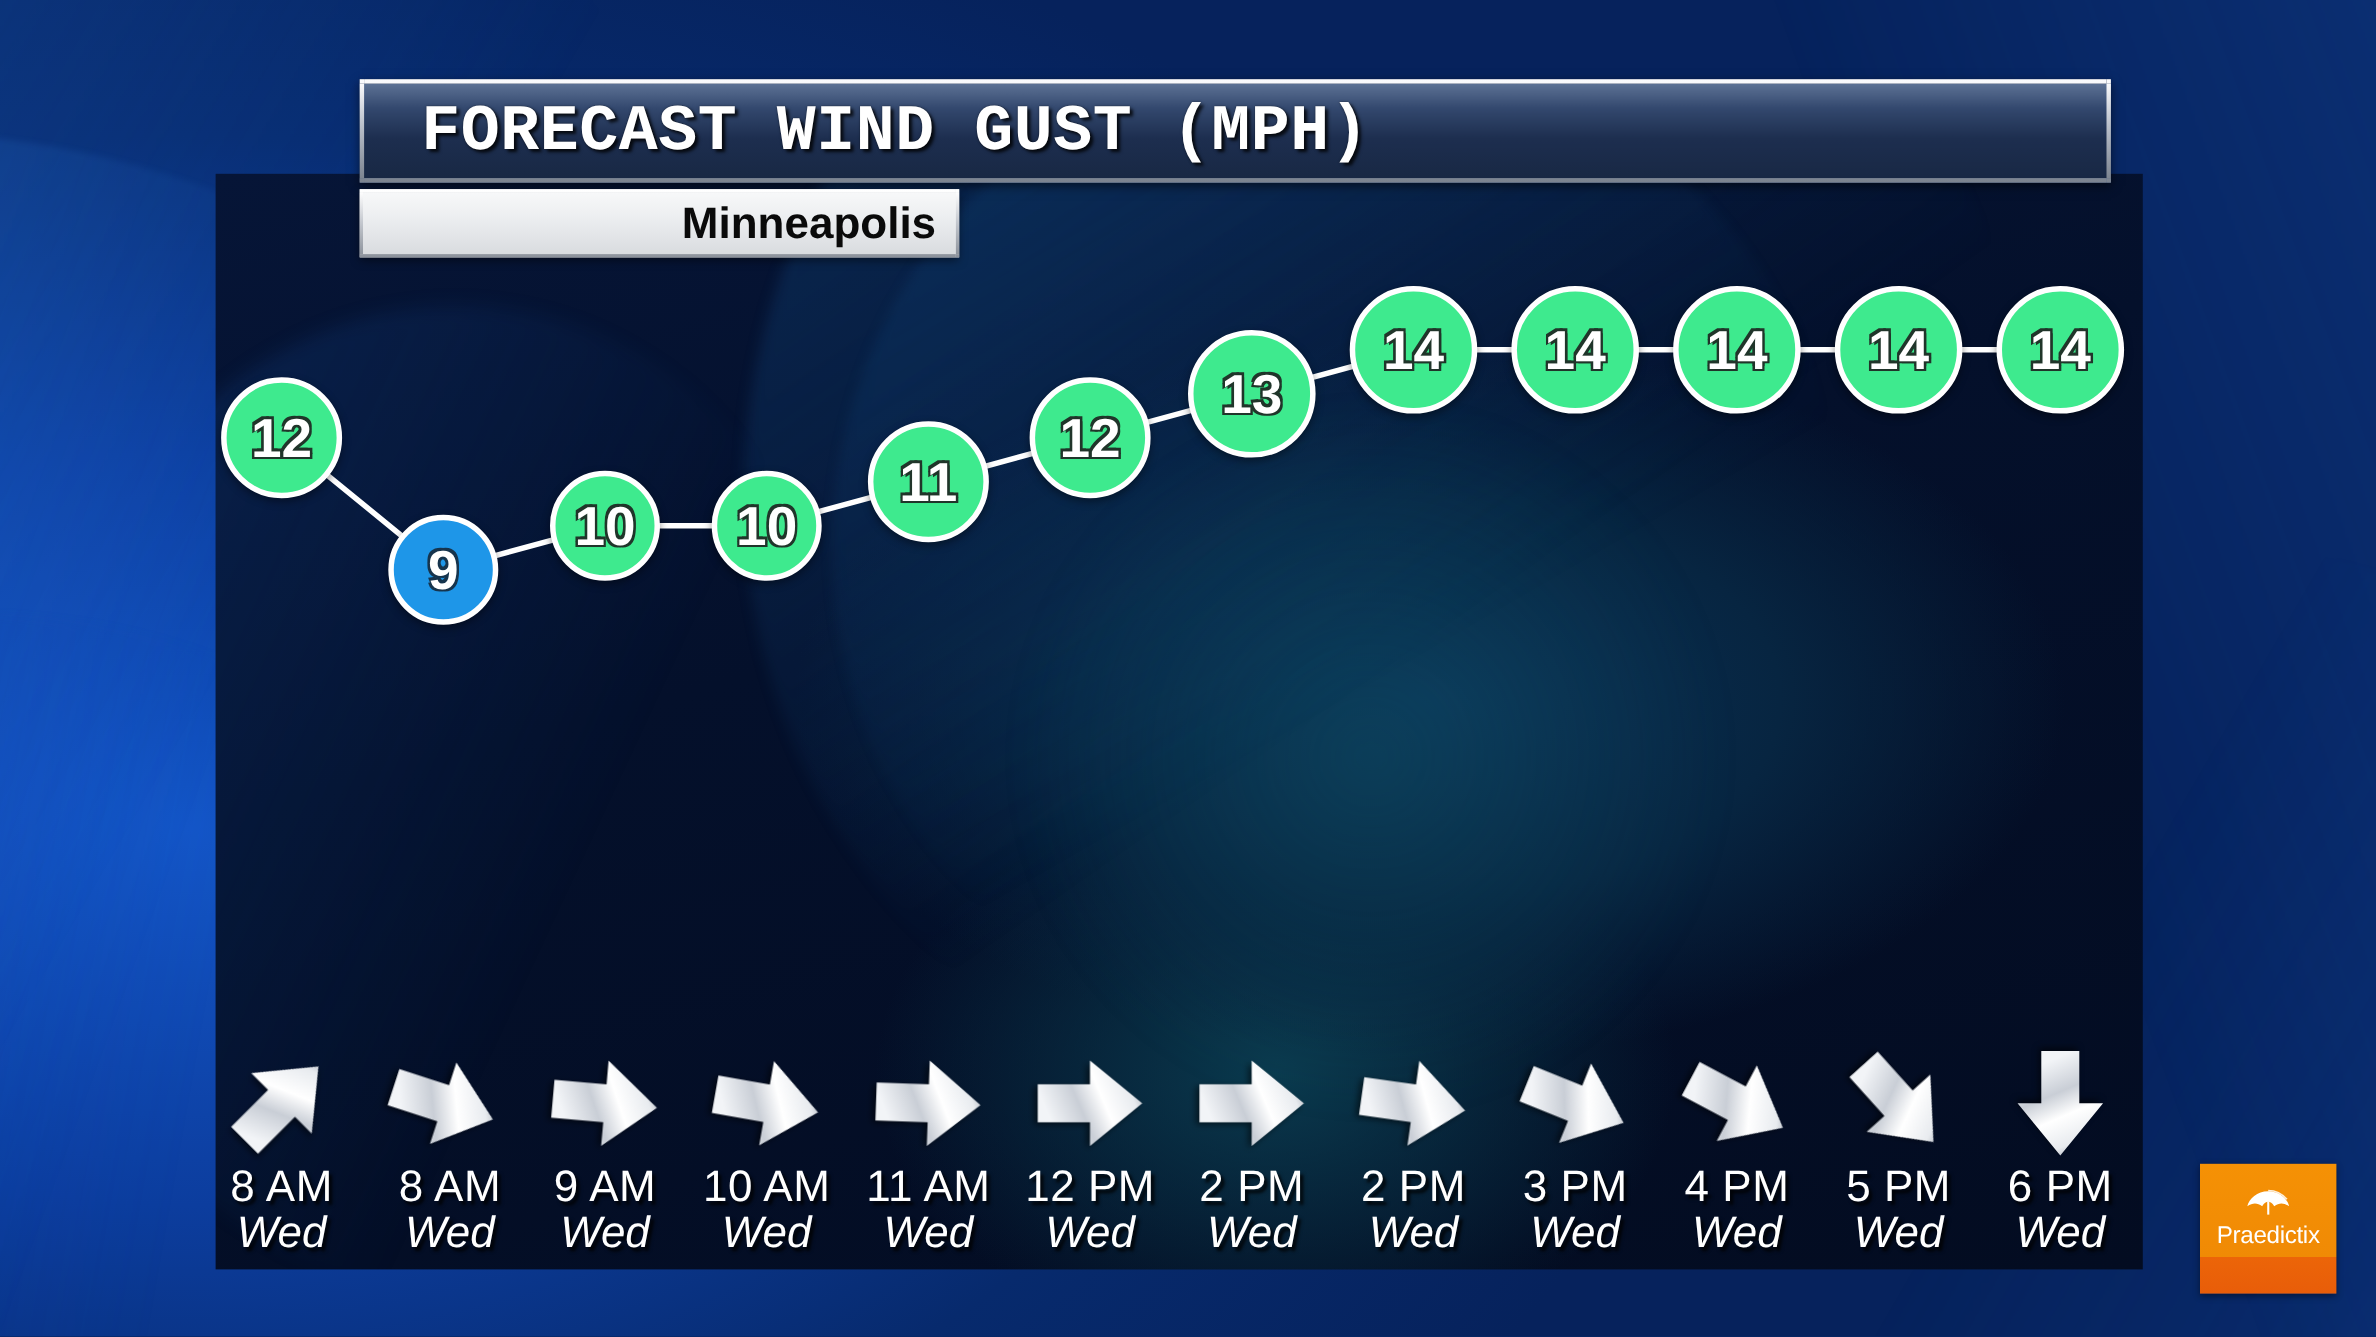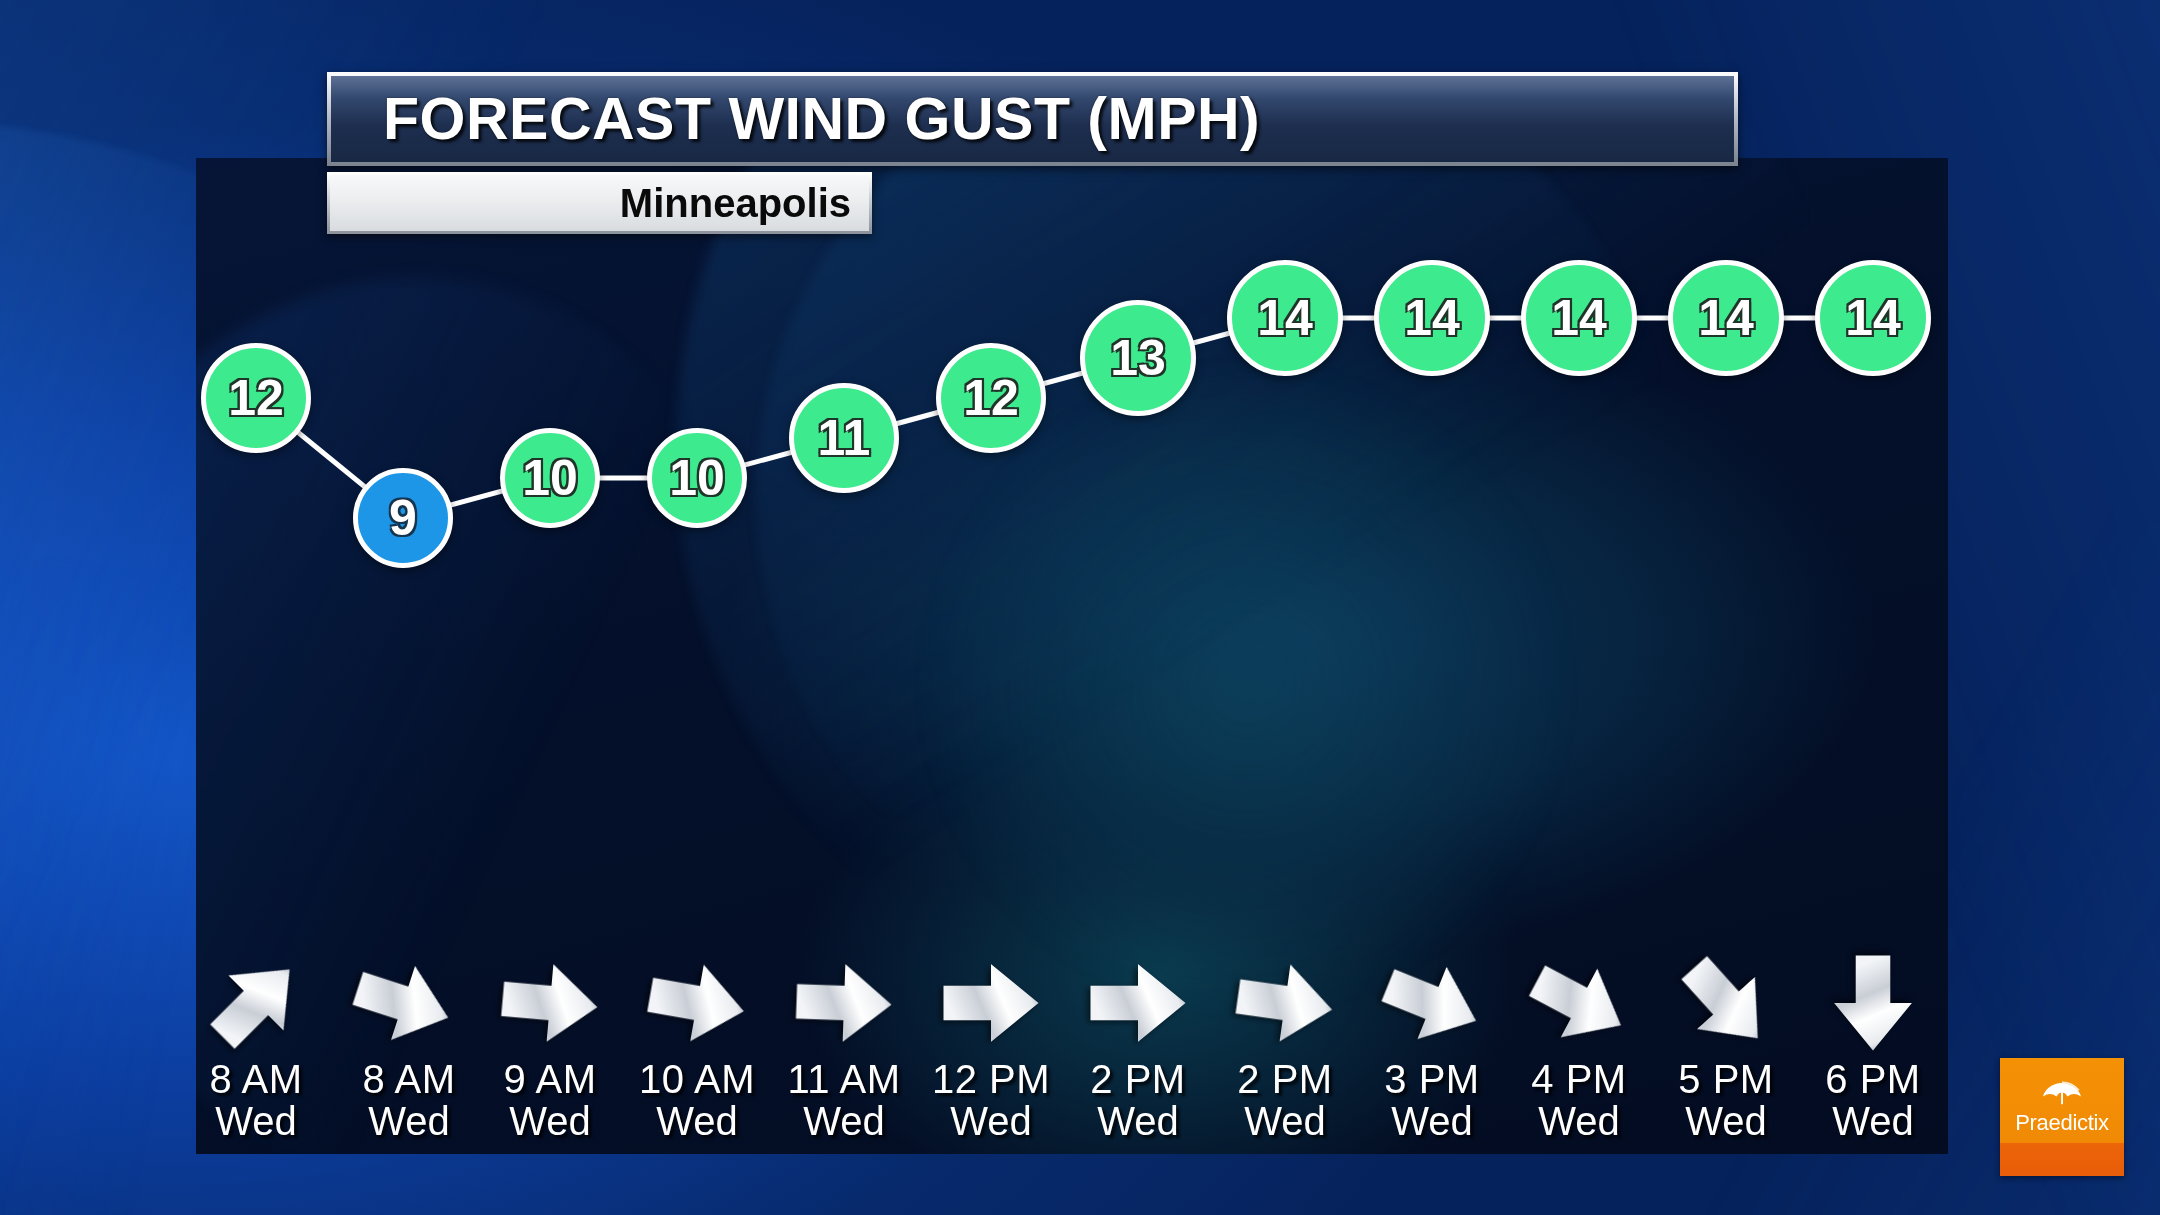--- a/index.html
+++ b/index.html
@@ -71,27 +71,27 @@
     filter:blur(10px);
   }
   .sw-4{
     left:-160px;top:120px;width:760px;height:900px;
     background:linear-gradient(115deg,rgba(18,74,150,.30),rgba(8,34,80,0) 62%);
     filter:blur(8px);
   }
 
   
   #titlebar{
-    position:absolute;left:327px;top:72px;width:1411px;height:94px;
+    position:absolute;left:327px;top:72px;width:1592px;height:94px;
     box-sizing:border-box;
     border:4px solid;
     border-image:linear-gradient(180deg,#fbfbfd,#b9bfca 45%,#7c8490 100%) 1;
     background:linear-gradient(180deg,#5d7295 0%,#33486e 26%,#1d2e4f 58%,#182844 100%);
     box-shadow:0 3px 9px rgba(0,0,0,.55);
-    display:flex;align-items:center;
+    display:flex;align-items:center;font-family:Liberation Mono, monospace;
   }
   #title-text{
     margin-left:52px;
     font-size:59px;font-weight:bold;color:#ffffff;
     letter-spacing:.5px;white-space:nowrap;
     text-shadow:3px 3px 3px rgba(0,0,0,.78), 0 0 2px rgba(0,0,0,.5);
   }
 
   
   #subtitle-box{
@@ -139,21 +139,21 @@
   }
   .arrow-wrap svg{width:108px;height:108px;display:block;
     filter:drop-shadow(2px 3px 3px rgba(0,0,0,.55));}
 
   
   .tlabel{
     position:absolute;width:170px;text-align:center;color:#ffffff;
     text-shadow:3px 3px 3px rgba(0,0,0,.85);
   }
   .tlabel .hr{font-size:40px;font-weight:normal;letter-spacing:.5px;line-height:1.06;}
-  .tlabel .dy{font-size:40px;font-weight:normal;line-height:1.08;}
+  .tlabel .dy{font-size:40px;font-weight:normal;line-height:1.08;font-style:italic;}
 
   
   #logo{
     position:absolute;left:2000px;top:1058px;width:124px;height:118px;
     background:linear-gradient(180deg,#f59105 0%,#f08a05 72%,#ec6508 72%,#e85d09 100%);
     box-shadow:0 2px 6px rgba(0,0,0,.45);
     overflow:hidden;
   }
   #logo-umbrella{position:absolute;left:50%;top:22px;transform:translateX(-50%);}
   #logo-text{

